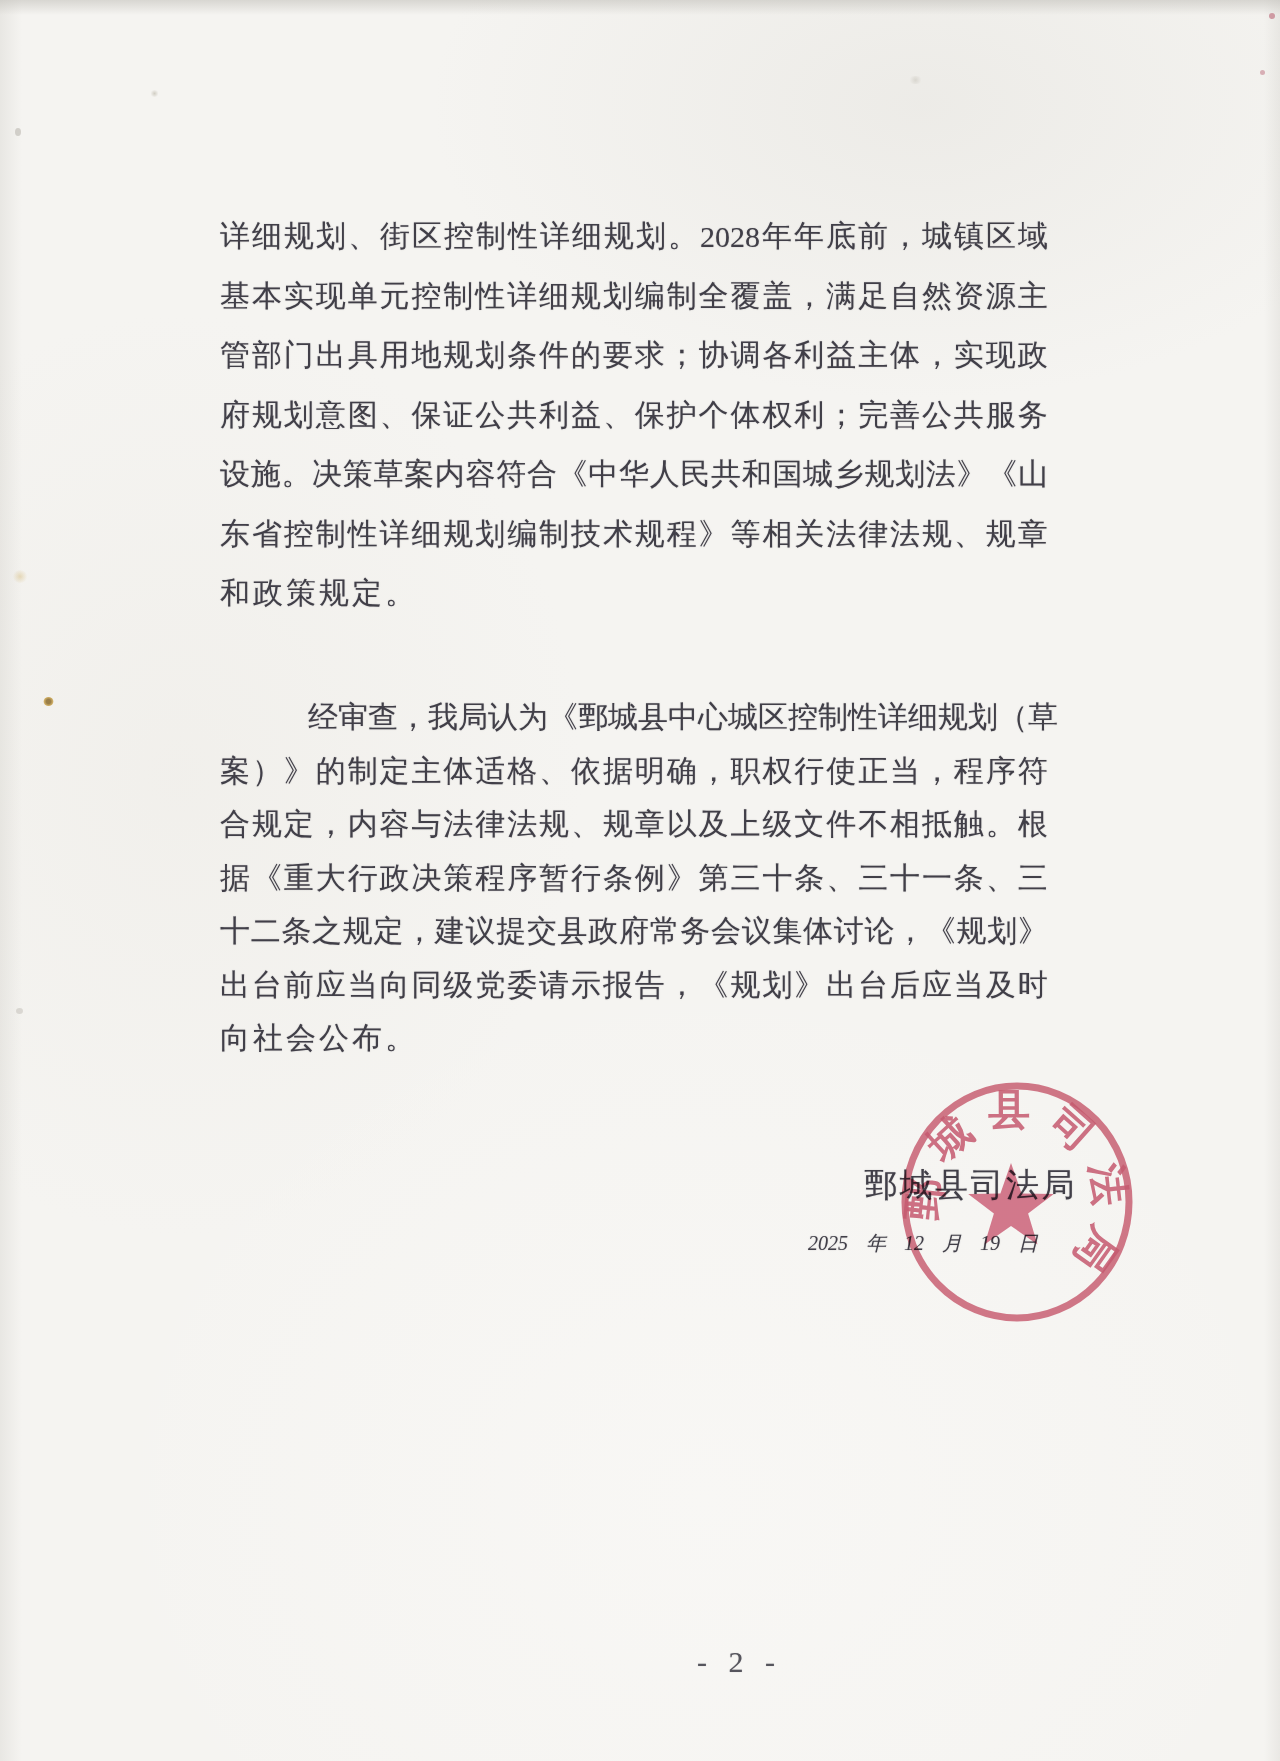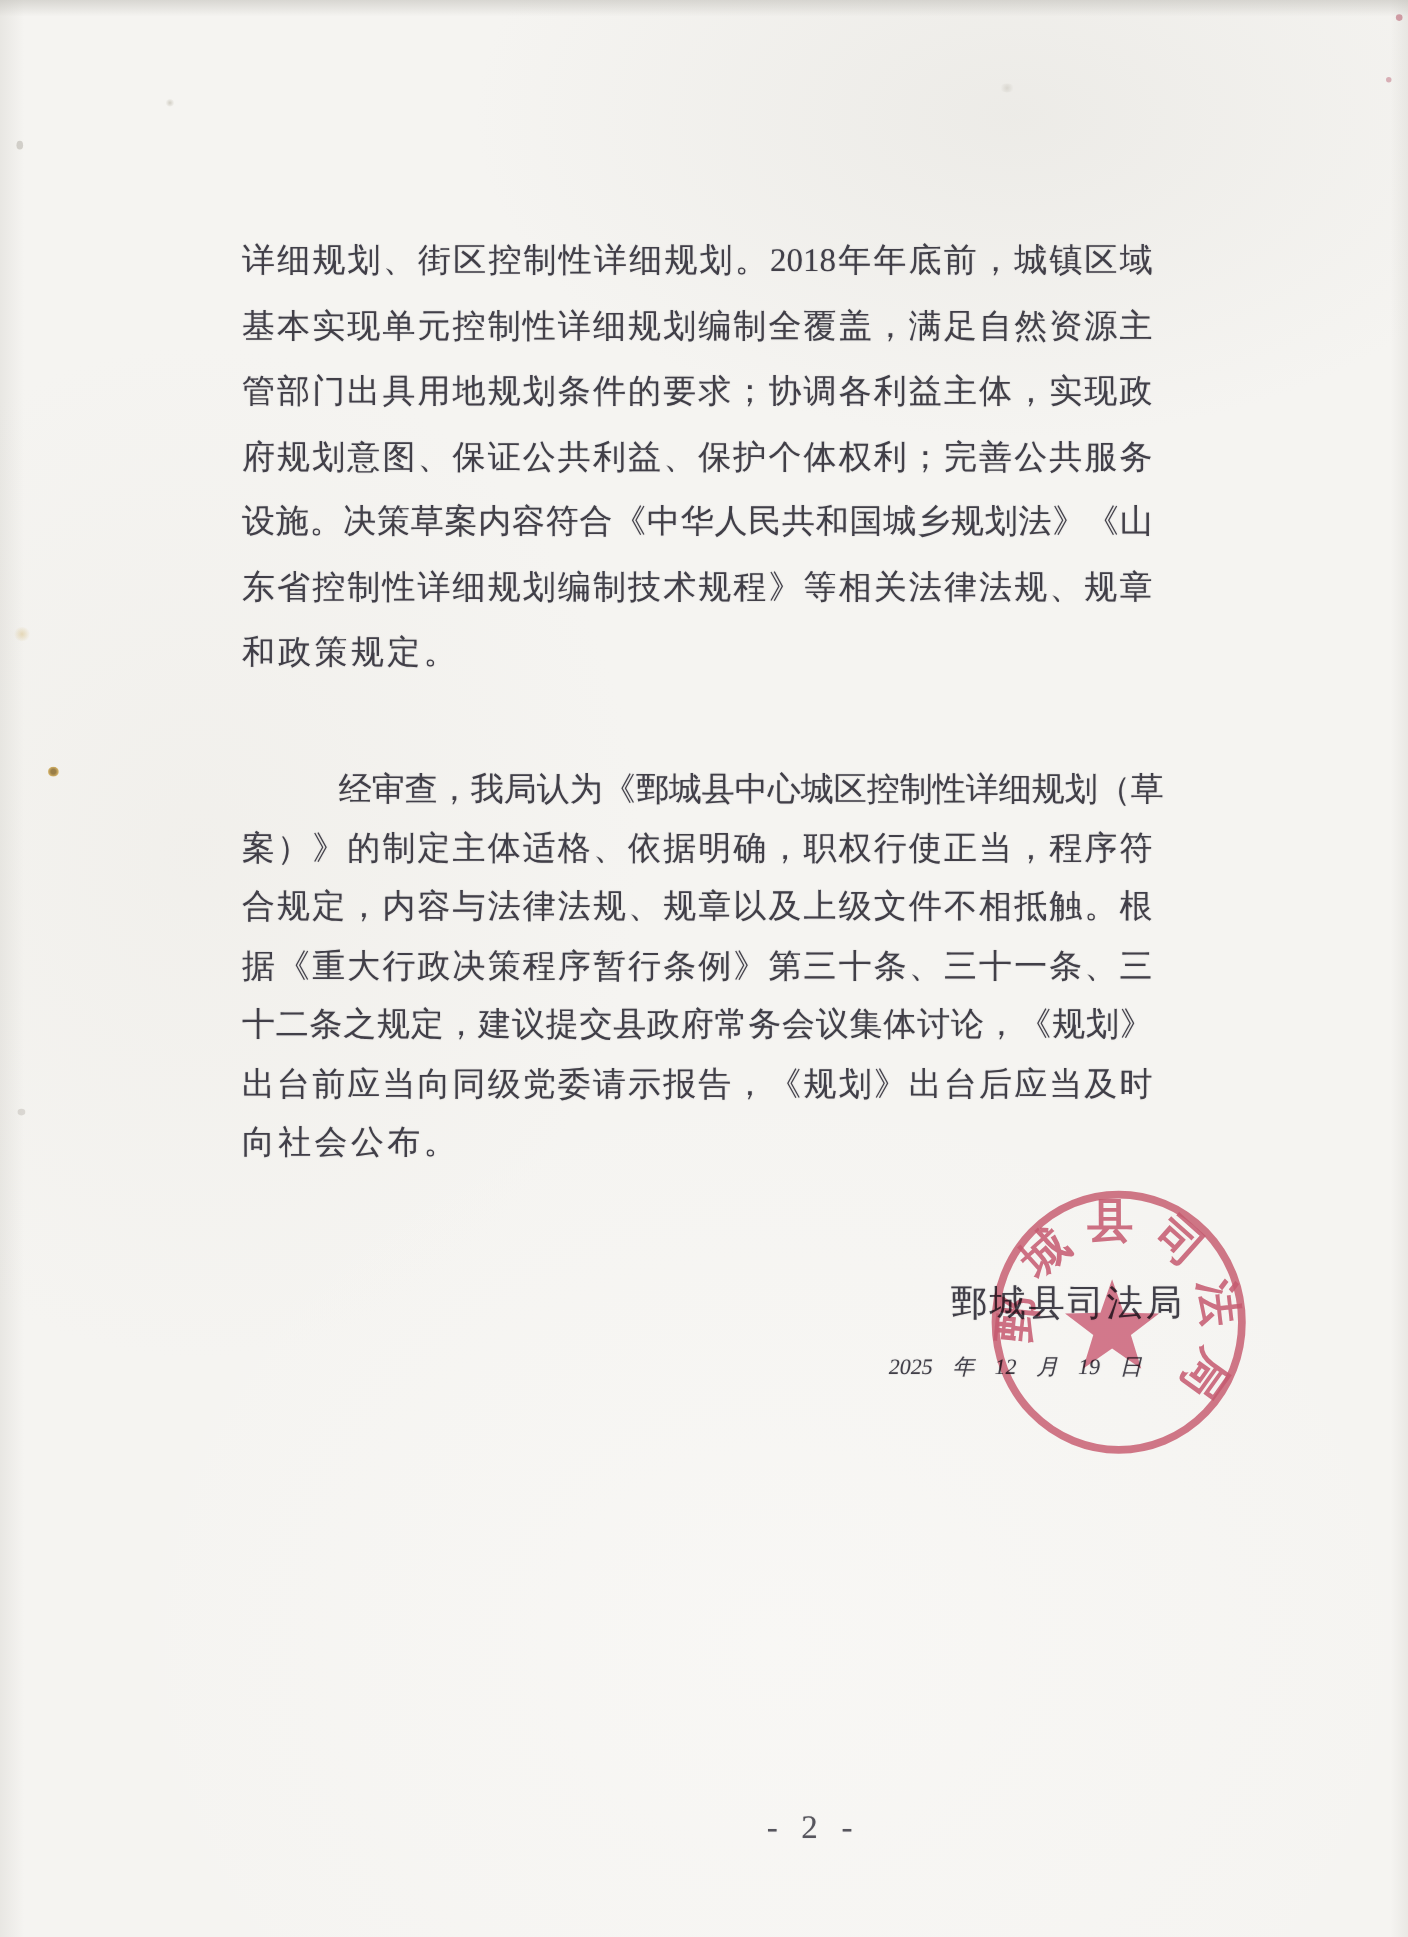--- a/index.html
+++ b/index.html
@@ -65,21 +65,21 @@
         <span>街</span>
         <span>区</span>
         <span>控</span>
         <span>制</span>
         <span>性</span>
         <span>详</span>
         <span>细</span>
         <span>规</span>
         <span>划</span>
         <span>。</span>
-        <span>2018</span>
+        <span>2028</span>
         <span>年</span>
         <span>年</span>
         <span>底</span>
         <span>前</span>
         <span>，</span>
         <span>城</span>
         <span>镇</span>
         <span>区</span>
         <span>域</span>
       </div>

